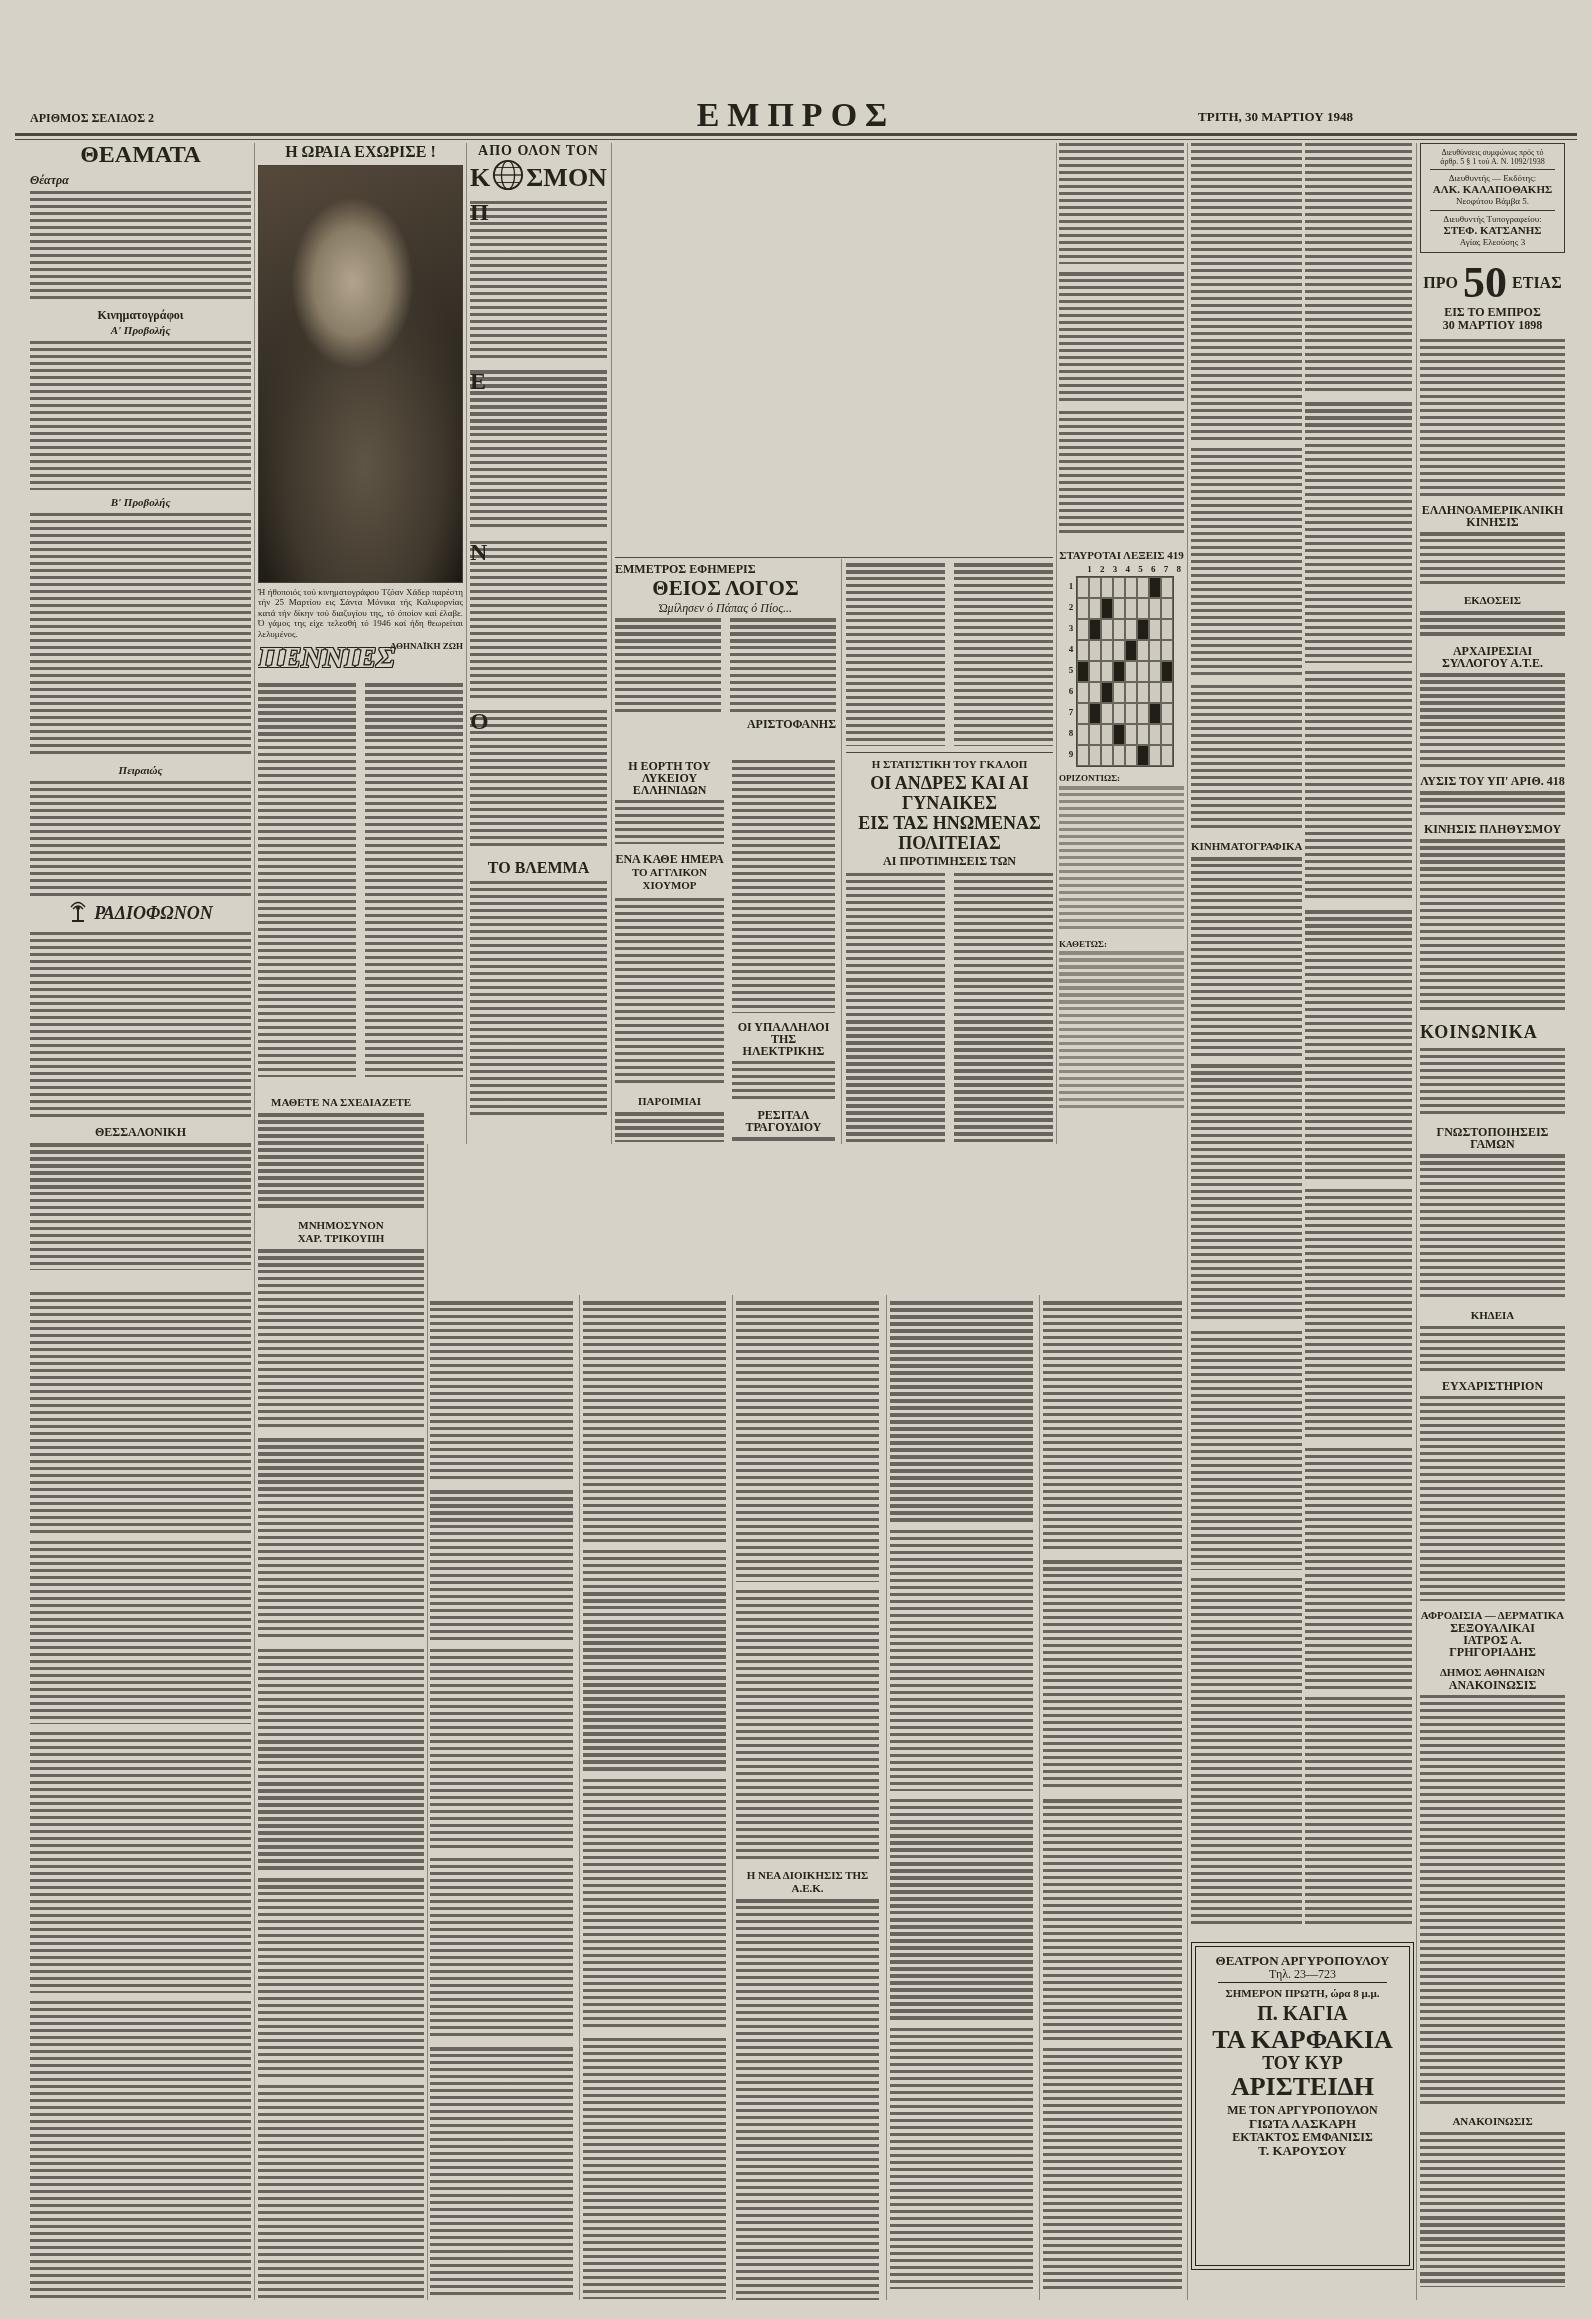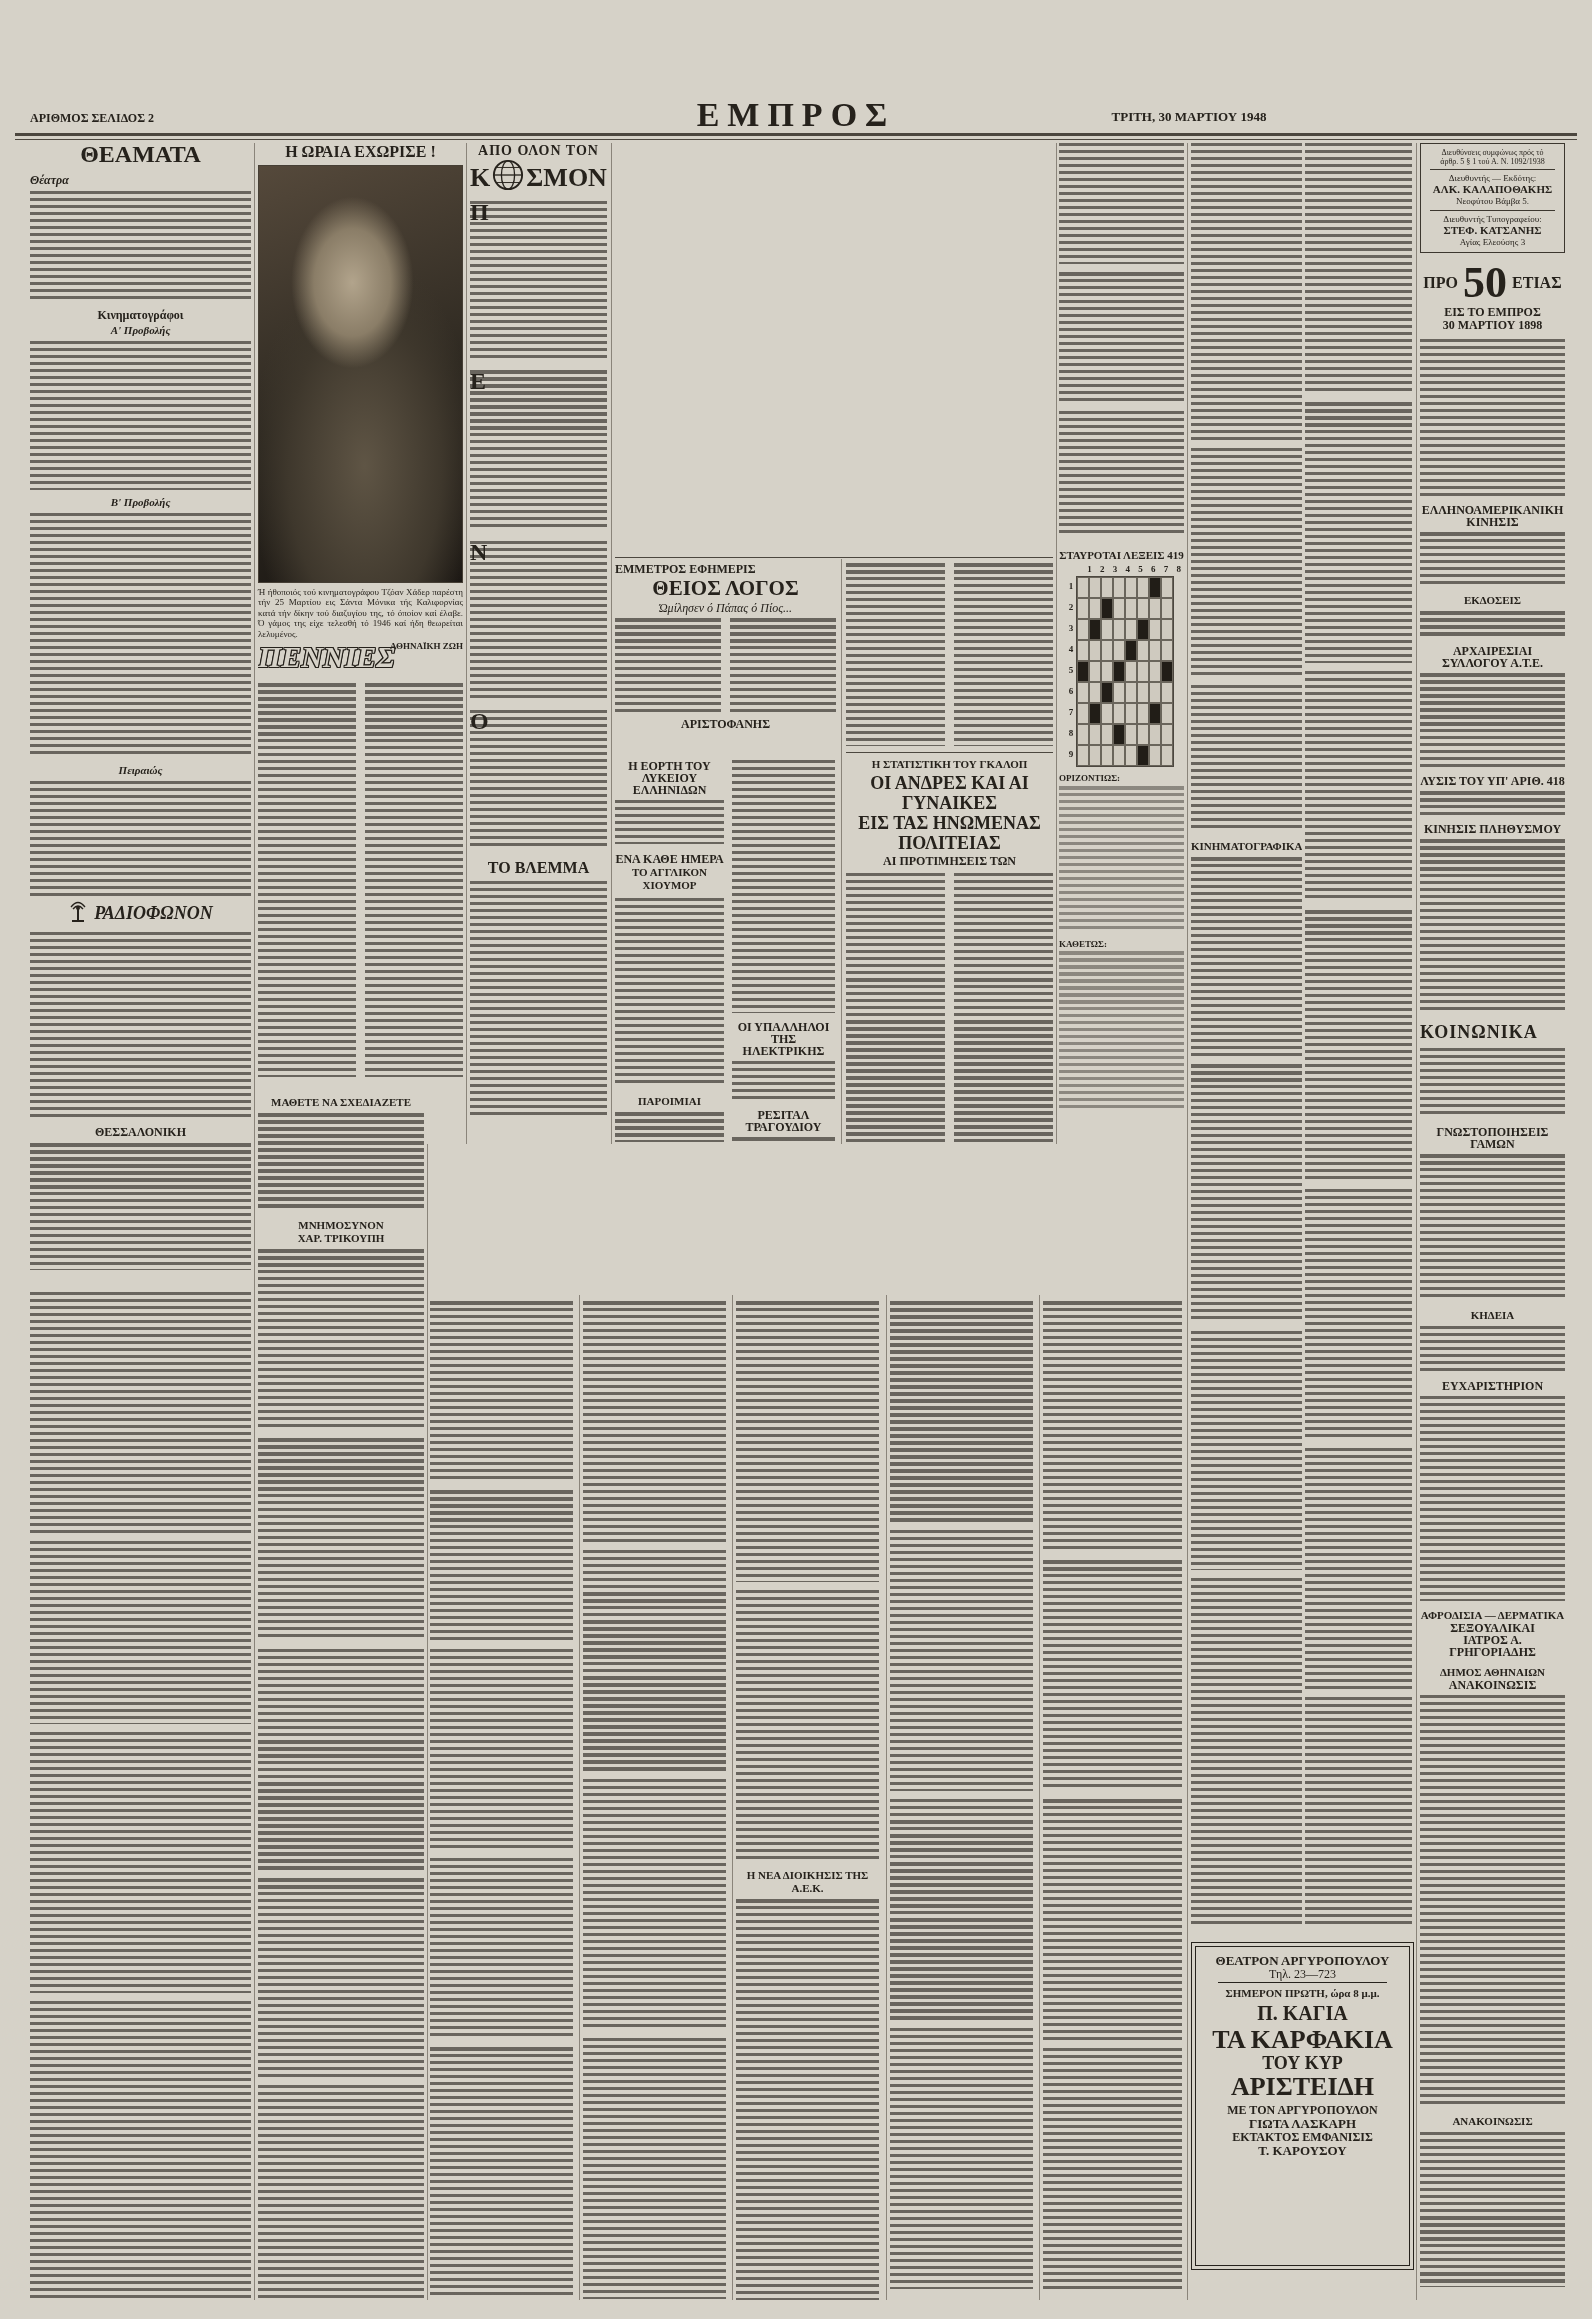--- a/index.html
+++ b/index.html
@@ -13,21 +13,21 @@
   .clip { overflow:hidden; }
   .vrule { position:absolute; width:1px; background:#8a847a; }
   .hrule { position:absolute; height:1px; background:#4c473f; }
   .hrule.thick { height:3px; }
   .sim {
     background-image:repeating-linear-gradient(180deg,
       rgba(32,28,23,.60) 0px, rgba(32,28,23,.60) 3.5px,
       rgba(32,28,23,0) 3.5px, rgba(32,28,23,0) 7px);
   }
   .sim.light { opacity:.68; }
-  .b { font-weight:bold; } .it { font-style:italic; } .ctr { text-align:center; } .rt { text-align:center; }
+  .b { font-weight:bold; } .it { font-style:italic; } .ctr { text-align:center; } .rt { text-align:right; }
   .t8{font-size:8px;line-height:9px;} .t9{font-size:9px;line-height:10.4px;} .t10{font-size:12px;line-height:12px;}
   .t11{font-size:11px;line-height:13px;} .t12{font-size:12px;line-height:14px;} .t13{font-size:13px;line-height:15px;}
   .t14{font-size:14px;line-height:16px;} .t15{font-size:15px;line-height:17px;} .t16{font-size:16px;line-height:18px;}
   .t18{font-size:18px;line-height:20px;} .t20{font-size:20px;line-height:22px;} .t21{font-size:21px;line-height:23px;}
   .t22{font-size:22px;line-height:24px;} .t24{font-size:24px;line-height:26px;} .t26{font-size:26px;line-height:27px;}
   .t30{font-size:30px;line-height:31px;} .t34{font-size:34px;line-height:34px;} .t44{font-size:44px;line-height:44px;}
   .sp1{letter-spacing:1px;} .sp2{letter-spacing:2px;} .sp3{letter-spacing:3px;text-align:right;} .sp8{letter-spacing:8px;}
   .mb2{margin-bottom:2px;} .mb4{margin-bottom:4px;} .mb6{margin-bottom:6px;} .mb8{margin-bottom:8px;} .mt4{margin-top:4px;} .mt8{margin-top:8px;}
   .cap { font-size:9px; line-height:10.4px; text-align:justify; }
   .photo { border:1px solid #463f35; }

